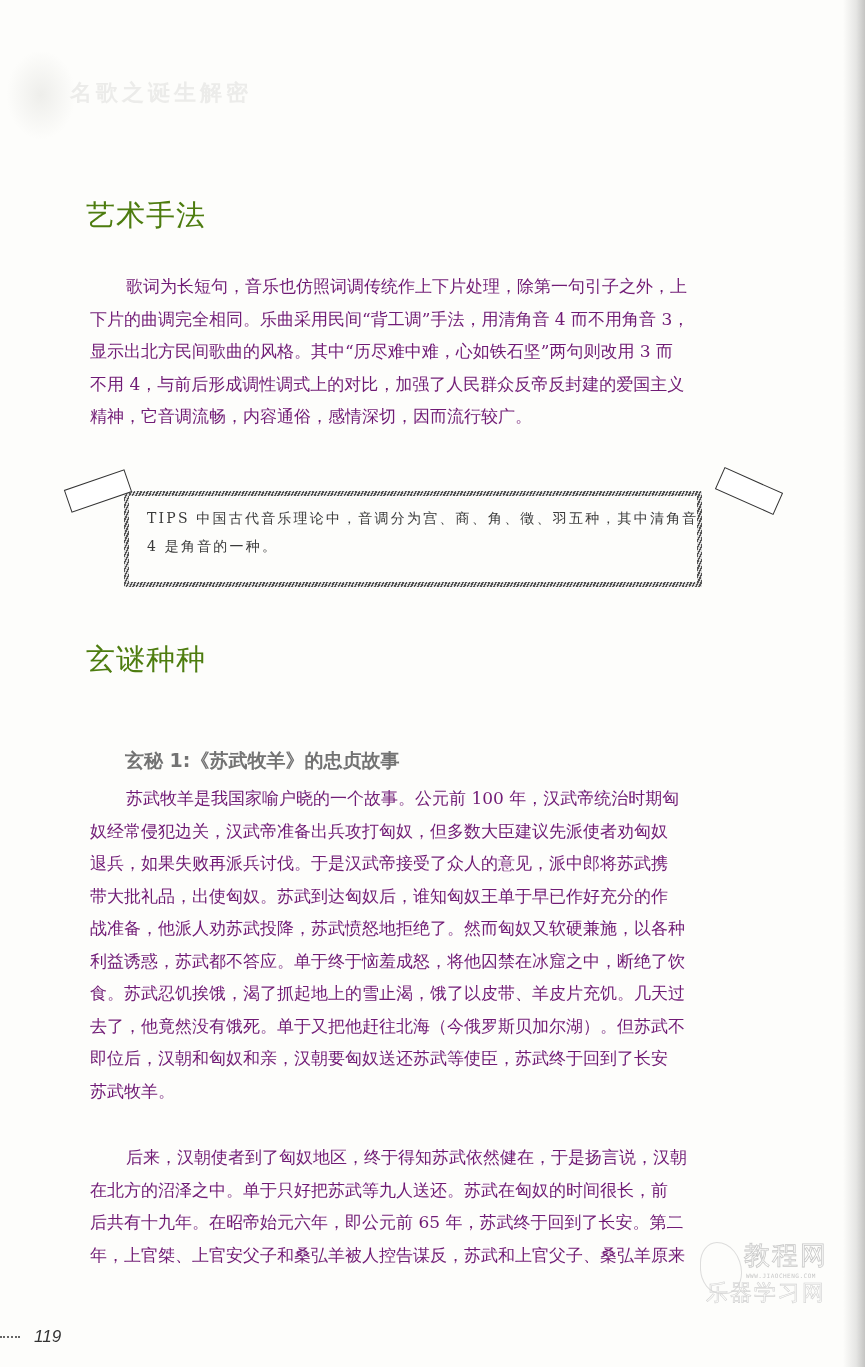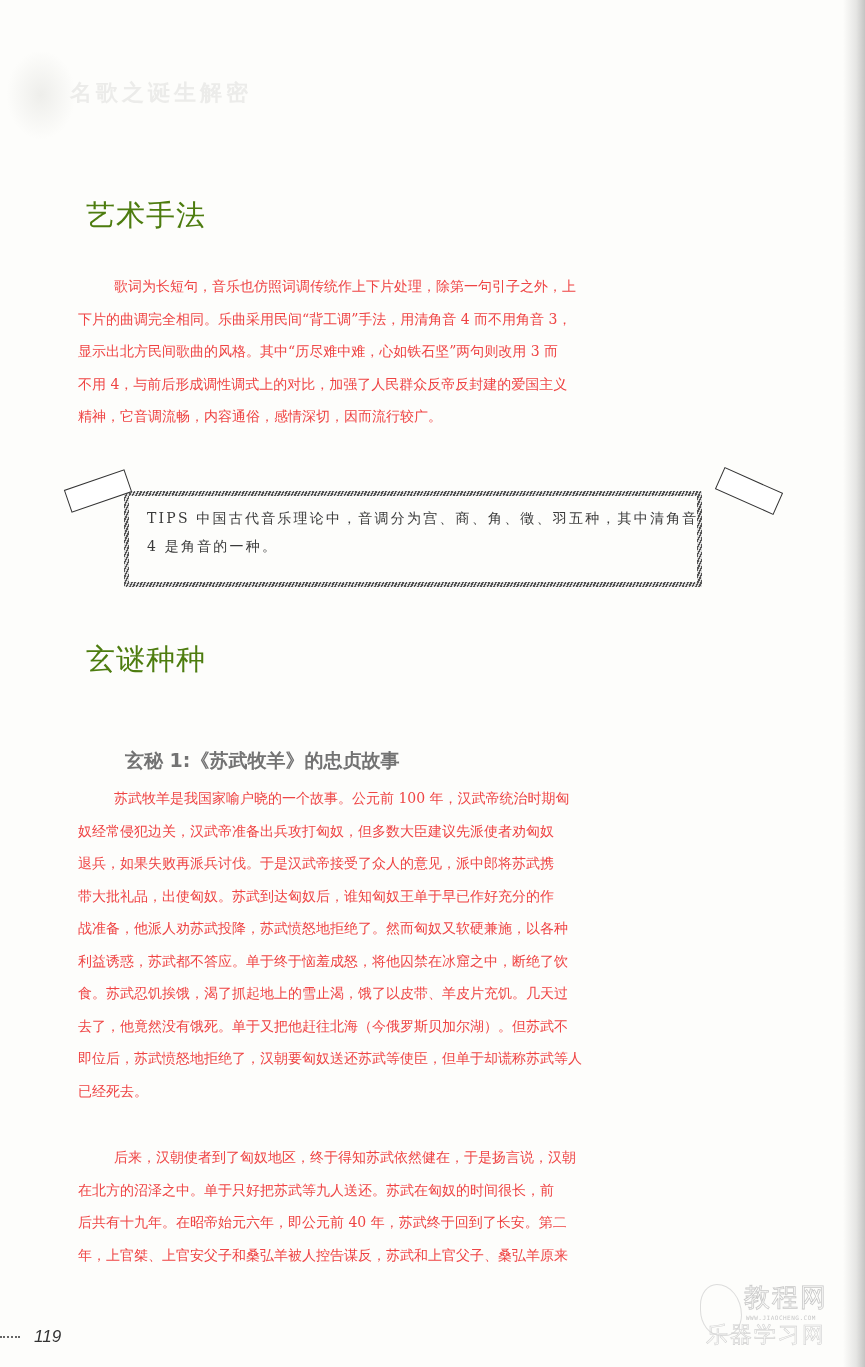--- a/index.html
+++ b/index.html
@@ -24,22 +24,22 @@
   .ghost-title2 {
     position: absolute; left: 560px; top: 225px; font-size: 36px; font-weight: bold;
     color: #f0f0ee; letter-spacing: 2px;
   }
   .section-heading {
     position: absolute; left: 86px;
     font-family: "DejaVu Sans", "Liberation Sans", sans-serif;
     font-size: 29px; font-weight: normal; color: #4d7c0f; letter-spacing: 1px;
   }
   .para {
-    position: absolute; left: 78px; width: 695px;
-    font-size: 14px; line-height: 32.5px; text-align: justify; color: #ef4444;
+    position: absolute; left: 90px; width: 695px;
+    font-size: 17px; line-height: 32.5px; text-align: justify; color: #701a75;
     margin: 0;
   }
   .para .line { display: block; white-space: nowrap; height: 32.5px; }
   .para .indent { padding-left: 36px; }
 
   .tips-wrap { position: absolute; left: 60px; top: 455px; width: 720px; height: 125px; }
   .tips-box {
     position: absolute; left: 64px; top: 36px; width: 560px; height: 78px;
     padding: 4px;
     border: 5px solid transparent;
@@ -67,21 +67,21 @@
   .footer-rule {
     position: absolute; left: 0; top: 1336px; width: 20px; height: 2px;
     border-top: 2px dotted #666;
   }
   .page-number {
     position: absolute; left: 34px; top: 1327px;
     font-family: "Liberation Sans", "DejaVu Sans", sans-serif;
     font-style: italic; font-size: 17px; color: #333;
   }
   .watermark {
-    position: absolute; left: 700px; top: 1280px; width: 150px; height: 60px;
+    position: absolute; left: 700px; top: 1238px; width: 150px; height: 60px;
   }
   .watermark-logo {
     position: absolute; left: 0; top: 4px; width: 40px; height: 50px;
     border: 1px solid #cfcfcf; border-radius: 40% 60% 40% 50%; opacity: 0.7;
   }
   .watermark-text {
     position: absolute; left: 44px; top: 0; font-family: "DejaVu Sans", sans-serif;
     font-size: 26px; color: transparent; -webkit-text-stroke: 0.8px #c8c8c8; letter-spacing: 2px;
   }
   .watermark-url {
@@ -126,28 +126,28 @@
 
   <div class="para" style="top:782px;">
     <span class="line indent">苏武牧羊是我国家喻户晓的一个故事。公元前 100 年，汉武帝统治时期匈</span>
     <span class="line">奴经常侵犯边关，汉武帝准备出兵攻打匈奴，但多数大臣建议先派使者劝匈奴</span>
     <span class="line">退兵，如果失败再派兵讨伐。于是汉武帝接受了众人的意见，派中郎将苏武携</span>
     <span class="line">带大批礼品，出使匈奴。苏武到达匈奴后，谁知匈奴王单于早已作好充分的作</span>
     <span class="line">战准备，他派人劝苏武投降，苏武愤怒地拒绝了。然而匈奴又软硬兼施，以各种</span>
     <span class="line">利益诱惑，苏武都不答应。单于终于恼羞成怒，将他囚禁在冰窟之中，断绝了饮</span>
     <span class="line">食。苏武忍饥挨饿，渴了抓起地上的雪止渴，饿了以皮带、羊皮片充饥。几天过</span>
     <span class="line">去了，他竟然没有饿死。单于又把他赶往北海（今俄罗斯贝加尔湖）。但苏武不</span>
-    <span class="line">即位后，苏武愤怒地拒绝了，汉朝要匈奴送还苏武等使臣，但单于却谎称苏武等人</span>
-    <span class="line">已经死去。</span>
+    <span class="line">即位后，汉朝和匈奴和亲，汉朝要匈奴送还苏武等使臣，苏武终于回到了长安</span>
+    <span class="line">苏武牧羊。</span>
   </div>
 
   <div class="para" style="top:1141px;">
     <span class="line indent">后来，汉朝使者到了匈奴地区，终于得知苏武依然健在，于是扬言说，汉朝</span>
     <span class="line">在北方的沼泽之中。单于只好把苏武等九人送还。苏武在匈奴的时间很长，前</span>
-    <span class="line">后共有十九年。在昭帝始元六年，即公元前 40 年，苏武终于回到了长安。第二</span>
+    <span class="line">后共有十九年。在昭帝始元六年，即公元前 65 年，苏武终于回到了长安。第二</span>
     <span class="line">年，上官桀、上官安父子和桑弘羊被人控告谋反，苏武和上官父子、桑弘羊原来</span>
   </div>
 
   <div class="footer-rule"></div>
   <div class="page-number">119</div>
 
   <div class="watermark">
     <div class="watermark-logo"></div>
     <div class="watermark-text">教程网</div>
     <div class="watermark-url">WWW.JIAOCHENG.COM</div>

